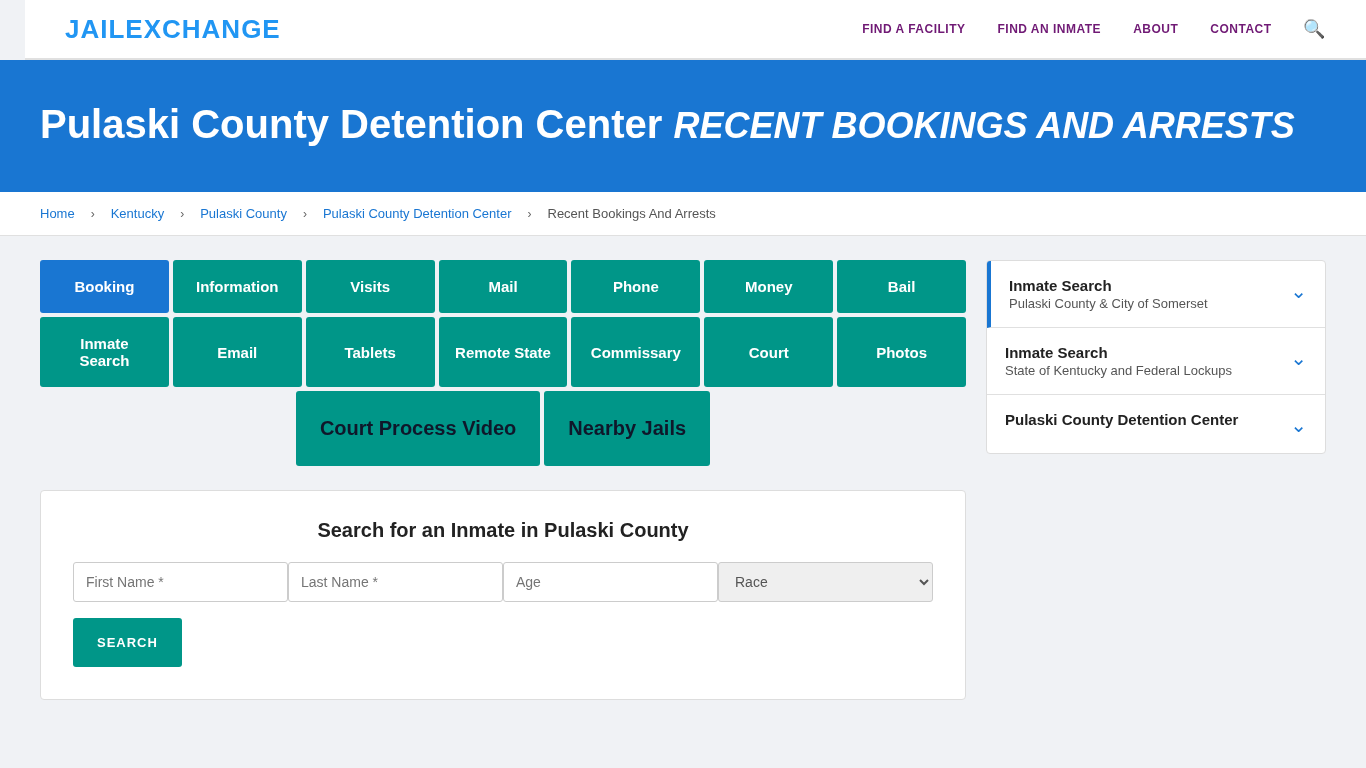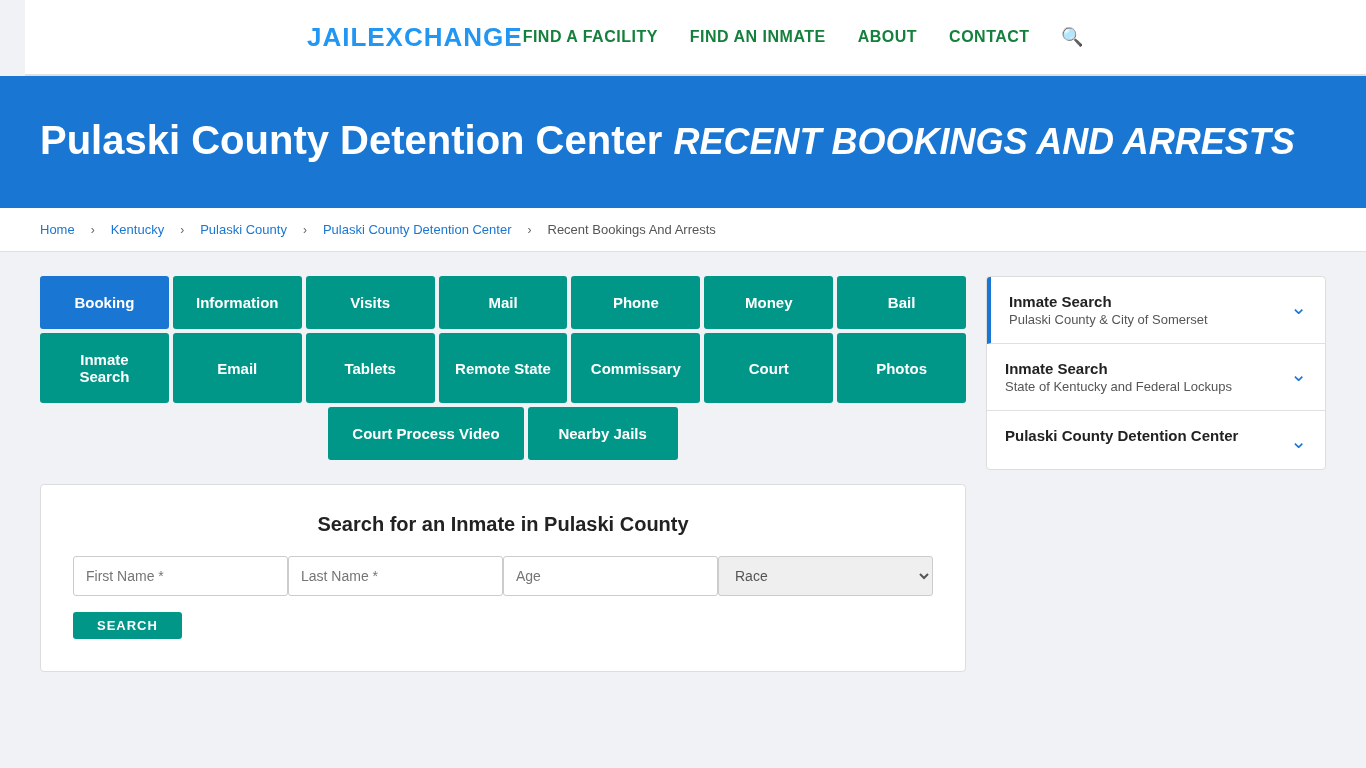--- a/index.html
+++ b/index.html
@@ -5,42 +5,42 @@
     * { box-sizing: border-box; margin: 0; padding: 0; }
     body { font-family: Arial, sans-serif; background: #f0f2f5; }
 
     
     .header {
       background: #fff;
       border-bottom: 2px solid #e0e0e0;
       padding: 0 40px;
       display: flex;
       align-items: center;
-      justify-content: center;
-      height: 76px;
+      justify-content: space-between;
+      height: 60px;
       margin-left: 25px;
     }
     .logo {
       font-size: 26px;
       font-weight: 900;
       letter-spacing: 1px;
       color: #1a1a1a;
     }
     .logo span {
       color: #2196f3;
     }
     .nav {
       display: flex;
       align-items: center;
       gap: 32px;
     }
     .nav a {
       text-decoration: none;
-      color: #15803d;
-      font-size: 16px;
+      color: #701a75;
+      font-size: 12px;
       font-weight: 700;
       letter-spacing: 0.5px;
       text-transform: uppercase;
     }
     .search-icon-btn {
       background: none;
       border: none;
       cursor: pointer;
       font-size: 18px;
       color: #333;
@@ -119,26 +119,26 @@
       color: #fff;
       border-radius: 3px;
       background: #009688;
       text-align: center;
       min-width: 0;
     }
     .tab-btn.active {
       background: #1976d2;
     }
     .tab-btn-wide {
-      padding: 18px 24px;
+      padding: 26px 24px;
       border: none;
       cursor: pointer;
-      font-size: 15px;
+      font-size: 20px;
       font-weight: 600;
-      color: #ffffff;
+      color: #0f172a;
       border-radius: 3px;
       background: #009688;
       text-align: center;
       min-width: 150px;
     }
 
     
     .search-box {
       background: #fff;
       border: 1px solid #ddd;
@@ -163,21 +163,21 @@
       padding: 10px 12px;
       border: 1px solid #ccc;
       border-radius: 3px;
       font-size: 14px;
       color: #555;
     }
     .search-btn {
       background: #009688;
       color: #fff;
       border: none;
-      padding: 6px 24px;
+      padding: 17px 24px;
       font-size: 13px;
       font-weight: 700;
       letter-spacing: 1px;
       border-radius: 3px;
       cursor: pointer;
       text-transform: uppercase;
     }
 
     
     .right-col {

